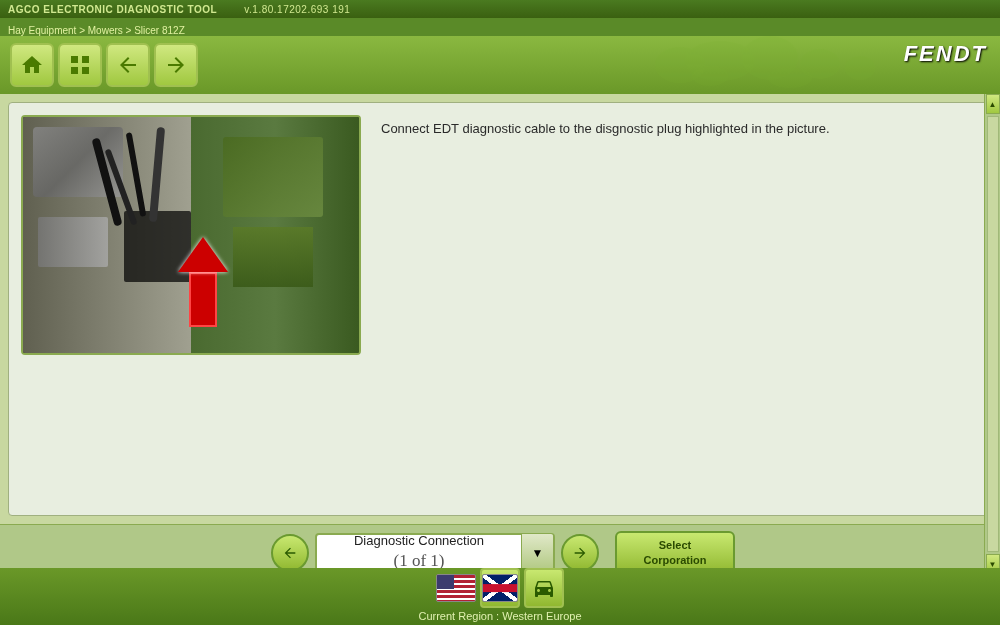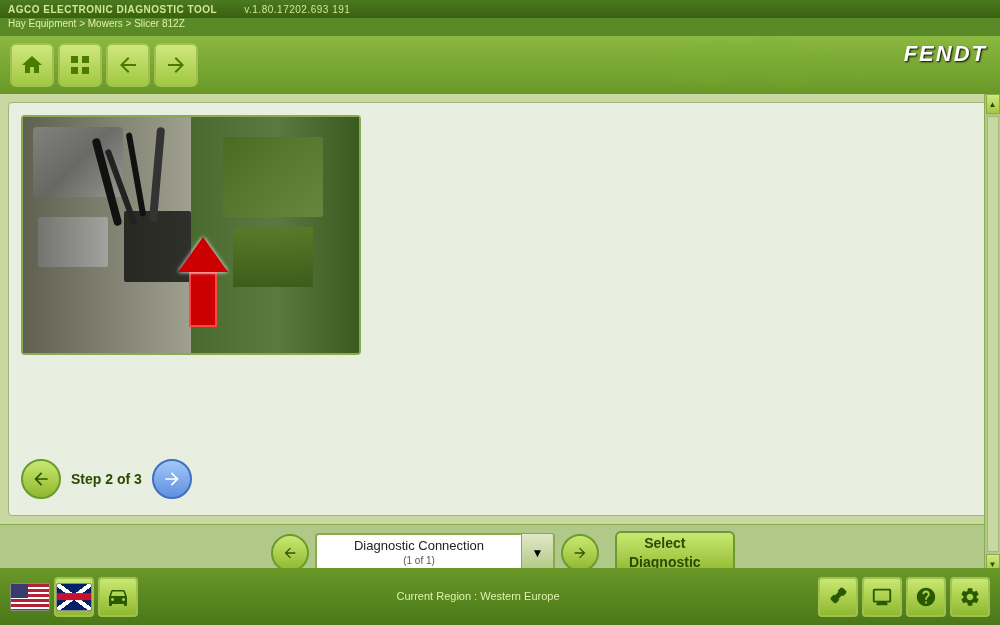--- a/index.html
+++ b/index.html
@@ -26,21 +26,21 @@
       font-size: 10px;
       font-weight: bold;
       letter-spacing: 0.5px;
     }
 
     
     #breadcrumb-bar {
       background: #5a8a28;
       height: 18px;
       display: flex;
-      align-items: flex-start;
+      align-items: flex-end;
       padding: 0 8px;
     }
     #breadcrumb-bar span {
       color: #e0f0a0;
       font-size: 10px;
     }
 
     
     #toolbar {
       background: linear-gradient(to bottom, #8ab840, #6a9828);
@@ -247,26 +247,27 @@
       font-size: 12px;
     }
 
     #select-connection-btn {
       background: linear-gradient(to bottom, #c8e870, #90b830);
       border: 2px solid #6a9a30;
       border-radius: 6px;
       height: 44px;
       min-width: 120px;
       cursor: pointer;
-      font-size: 14px;
+      font-size: 11px;
       font-weight: bold;
       color: #2a4a00;
       text-align: center;
       display: flex;
       align-items: center;
+      justify-content: center;
       margin-left: 10px;
       padding: 0 12px;
     }
 
     
     #right-scrollbar {
       position: absolute;
       right: 0;
       top: 94px;
       width: 16px;
@@ -302,20 +303,21 @@
       background: linear-gradient(to bottom, #6a9828, #4a7818);
       height: 57px;
       display: flex;
       align-items: center;
       justify-content: space-between;
       padding: 0 10px;
       position: absolute;
       bottom: 0;
       left: 0;
       right: 0;
+      flex-direction: column;
     }
 
     #status-center {
       text-align: center;
       color: #e0f0b0;
       font-size: 11px;
       line-height: 1.6;
     }
 
     #status-left {
@@ -482,63 +484,53 @@
         </div>
 
         <div style="position:absolute;left:155px;top:120px;">
 
           <div style="width:0;height:0;border-left:25px solid transparent;border-right:25px solid transparent;border-bottom:35px solid #cc0000;margin-left:0;filter:drop-shadow(0 0 2px white);"></div>
 
           <div style="width:28px;height:55px;background:#cc0000;margin-left:11px;border:2px solid #ff4444;"></div>
         </div>
       </div>
 
-    </div>
-
-    <div id="nav-row">
-      <div class="nav-circle-btn" title="Previous Step">
-        <svg width="20" height="20" viewBox="0 0 24 24" fill="#2a5a00">
-            <path d="M20 11H7.83l5.59-5.59L12 4l-8 8 8 8 1.41-1.41L7.83 13H20v-2z"></path>
-          </svg>
+      <div id="description-area">
+        <p id="description-text">Connect EDT diagnostic cable to the disgnostic plug highlighted in the picture.</p>
       </div>
-      <span id="step-label">Step 2 of 3</span>
-      <div class="nav-circle-btn blue-btn" title="Next Step">
-        <svg width="20" height="20" viewBox="0 0 24 24" fill="#ffffff">
-            <path d="M12 4l-1.41 1.41L16.17 11H4v2h12.17l-5.58 5.59L12 20l8-8-8-8z"></path>
-          </svg>
-      </div>
-    </div>
+    </div>
+
   </div>
 </div>
 
 <div id="connection-bar">
   <div class="conn-nav-btn" title="Previous Connection">
     <svg width="16" height="16" viewBox="0 0 24 24" fill="#2a5a00">
         <path d="M20 11H7.83l5.59-5.59L12 4l-8 8 8 8 1.41-1.41L7.83 13H20v-2z"></path>
       </svg>
   </div>
 
   <div id="connection-dropdown-area">
     <div id="connection-label">
       <div>Diagnostic Connection</div>
-      <div style="font-size:10px;color:#555;">(1 of 1)</div>
+      <div style="font-size:17px;color:#555;font-family:Liberation Serif, serif;">(1 of 1)</div>
     </div>
     <div id="dropdown-arrow-btn">▼</div>
   </div>
 
   <div class="conn-nav-btn" title="Next Connection" style="margin-left:6px;">
     <svg width="16" height="16" viewBox="0 0 24 24" fill="#2a5a00">
         <path d="M12 4l-1.41 1.41L16.17 11H4v2h12.17l-5.58 5.59L12 20l8-8-8-8z"></path>
       </svg>
   </div>
 
   <div id="select-connection-btn">
     <div style="text-align:center;line-height:1.3;">
       <div>Select</div>
-      <div>Diagnostic</div>
+      <div>Corporation</div>
     </div>
   </div>
 </div>
 
 <div id="right-scrollbar">
   <div class="scrollbar-btn">▲</div>
   <div class="scrollbar-track"></div>
   <div class="scrollbar-btn">▼</div>
 </div>
 

